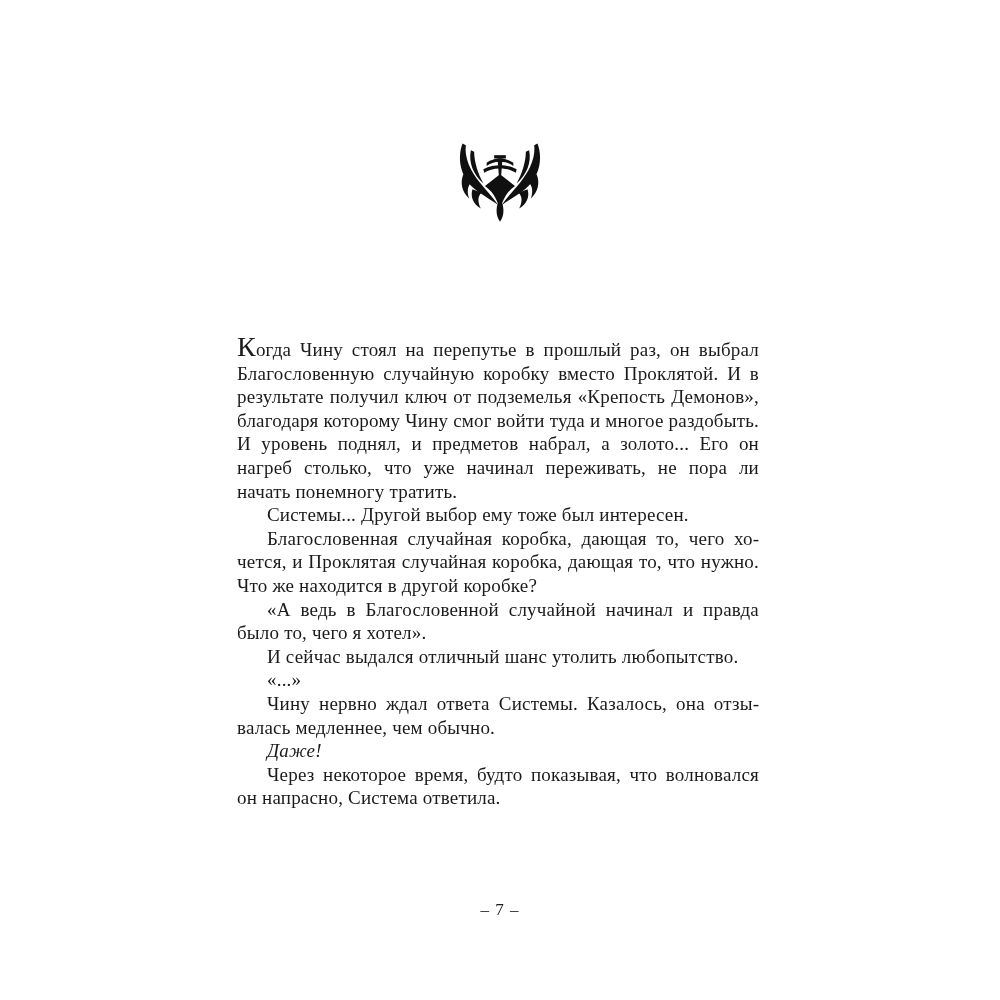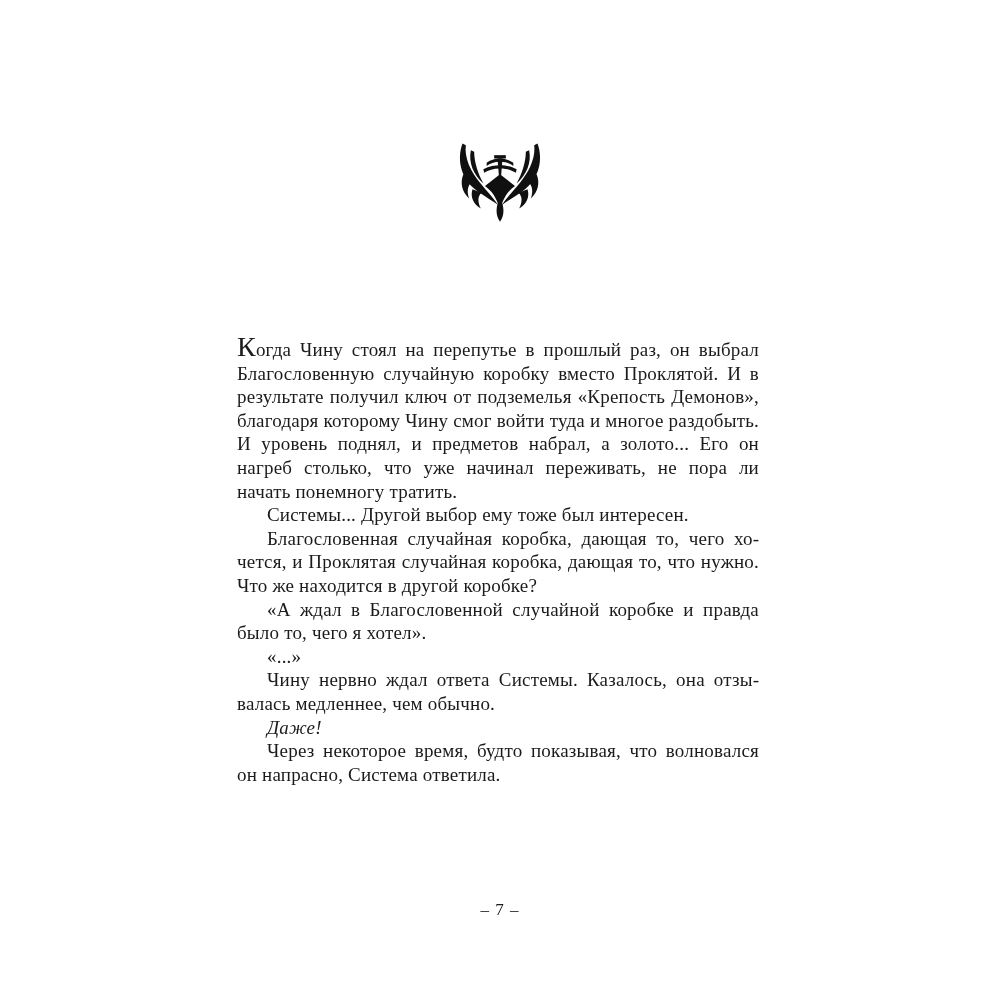--- a/index.html
+++ b/index.html
@@ -85,21 +85,22 @@
       <use href="#halfOrn" transform="translate(120,0) scale(-1,1)"></use>
       <rect x="53" y="19" width="14" height="4" fill="#101010"></rect>
       <path d="M57,23 L63,23 L61,48 L59,48 Z" fill="#101010"></path>
     </svg>
   </div>
 
   <div class="text-block">
     <p class="first-par"><span class="dropcap">К</span><span>огда Чину стоял на перепутье в прошлый раз, он выбрал Благословенную случайную коробку вместо Проклятой. И в результате получил ключ от подземелья «Крепость Демонов», благодаря которому Чину смог войти туда и многое раздобыть. И уровень поднял, и предметов на­брал, а золото... Его он нагреб столько, что уже начинал переживать, не пора ли начать понемногу тратить.</span></p>
     <p>Системы... Другой выбор ему тоже был интересен.</p>
     <p>Благословенная случайная коробка, дающая то, чего хо­чется, и Проклятая случайная коробка, дающая то, что нужно. Что же находится в другой коробке?</p>
-    <p>«А ждал в Благословенной случайной коробке и правда было то, чего я хотел».</p>
+    <p>«А ведь в Благословенной случайной начинал и правда было то, чего я хотел».</p>
+    <p>И сейчас выдался отличный шанс утолить любопытство.</p>
     <p>«...»</p>
     <p>Чину нервно ждал ответа Системы. Казалось, она отзы­валась медленнее, чем обычно.</p>
     <p class="italic">Даже!</p>
     <p>Через некоторое время, будто показывая, что волновался он напрасно, Система ответила.</p>
   </div>
 
   <div class="page-number">– 7 –</div>
 
 </div>
 

